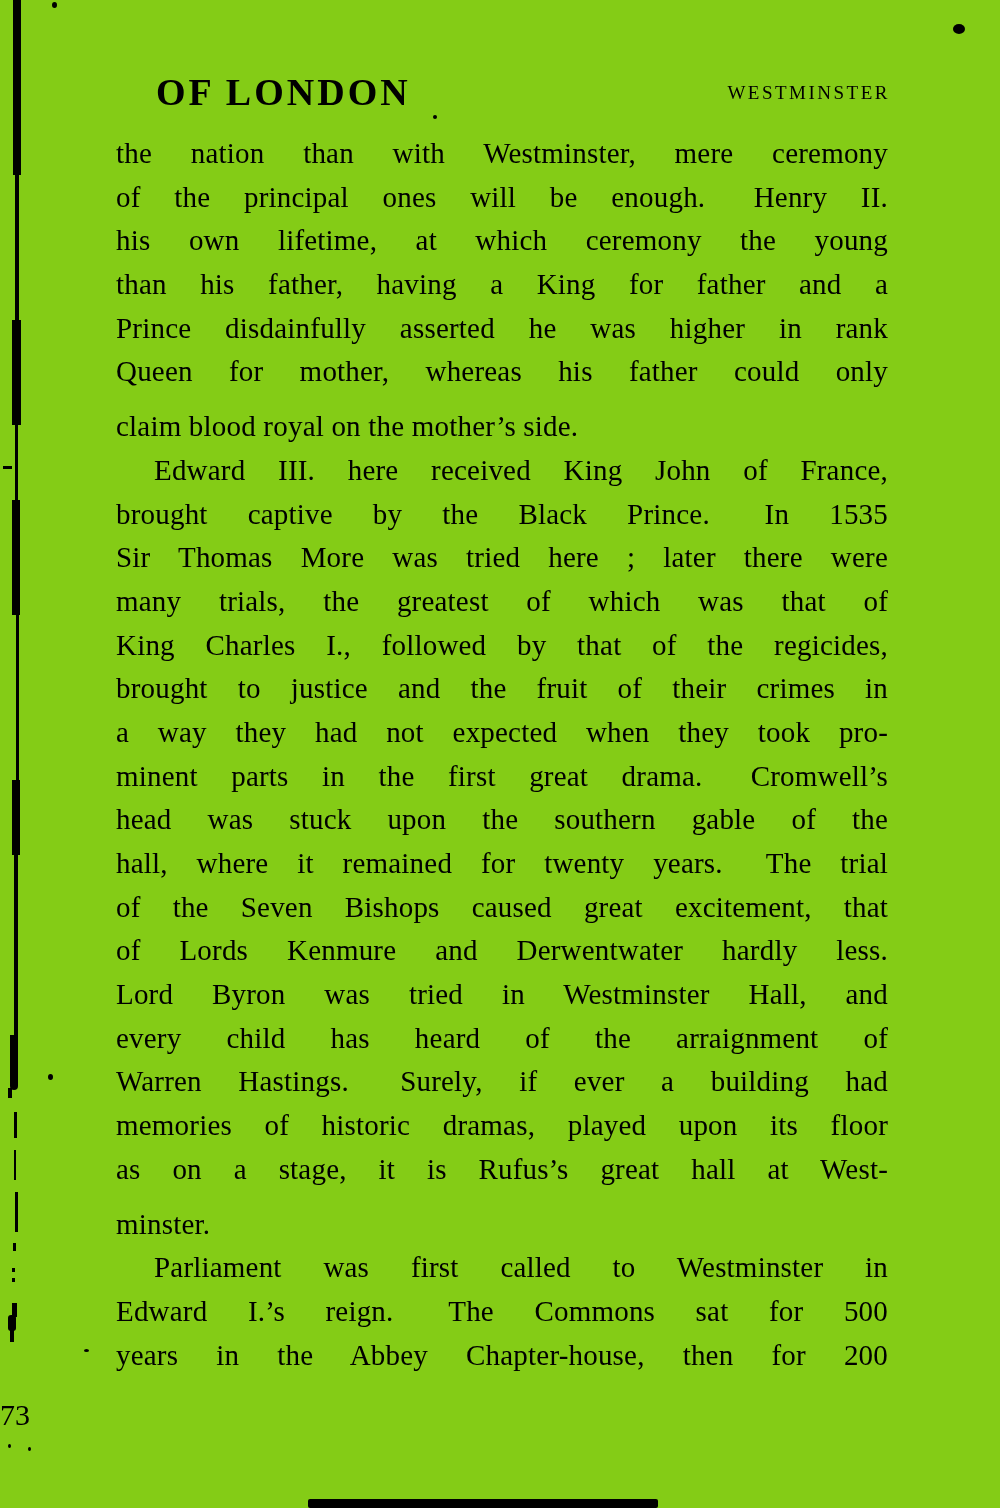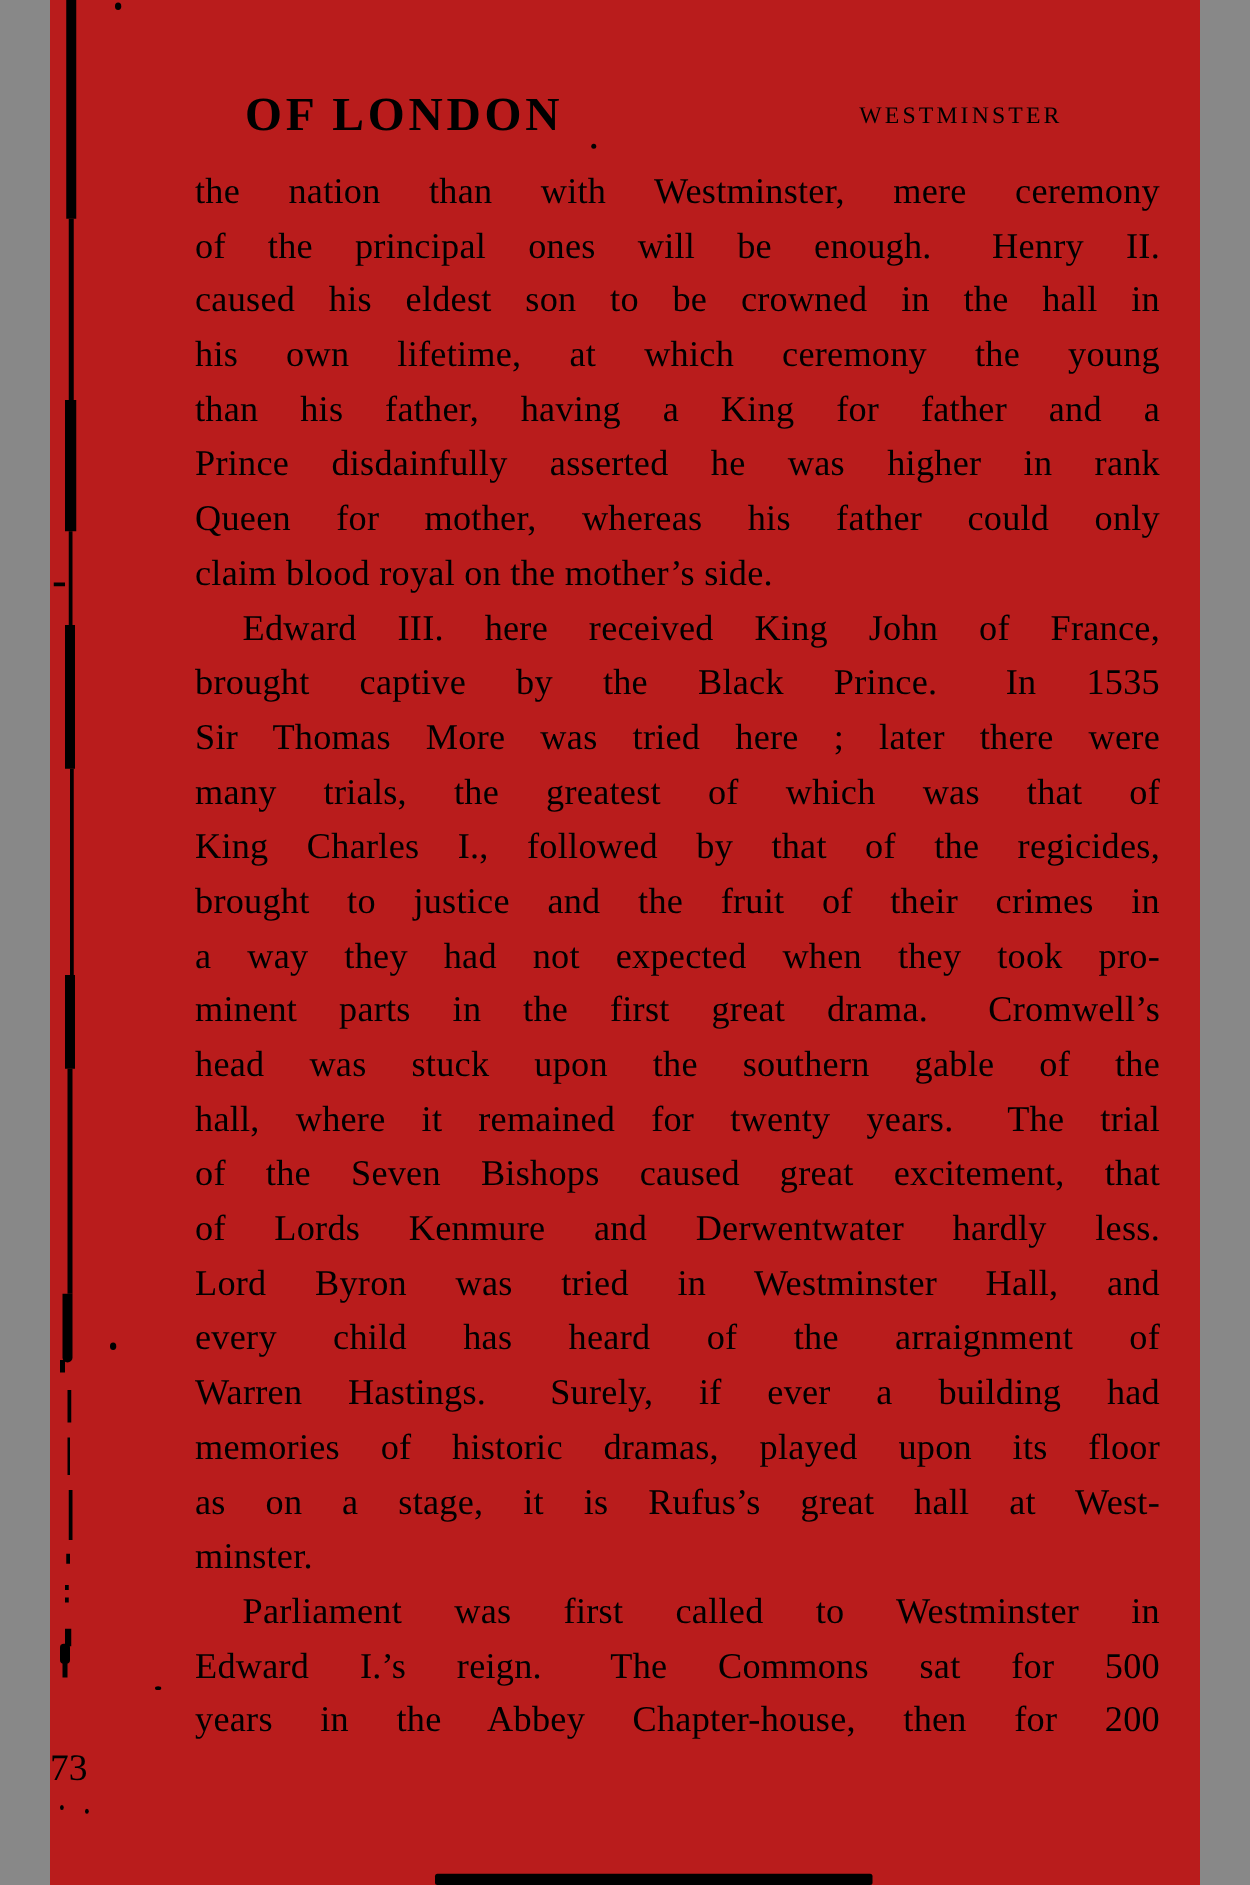--- a/index.html
+++ b/index.html
@@ -1,18 +1,18 @@
 <!DOCTYPE html>
 <html><head>
 <meta charset="utf-8">
 <style>
   html,body { margin:0; padding:0; background:#888; }
   .page {
-    position:relative; width:920px; height:1508px;
-    background:#b91c1c; color:#000; overflow:hidden;
+    position:relative; width:1000px; height:1508px;
+    background:#84cc16; color:#000; overflow:hidden;
     font-family:"Liberation Serif", serif;
     margin:0 auto;
   }
   .book-title {
     position:absolute; left:156px; top:70px;
     font-size:38px; font-weight:bold; letter-spacing:3px;
     white-space:nowrap;
   }
   .running-head {
     position:absolute; right:110px; top:82px;
@@ -20,41 +20,40 @@
     white-space:nowrap;
   }
   .text-block {
     position:absolute; left:116px; top:132px; width:772px;
   }
   .line {
     font-size:29px; line-height:43.7px; height:43.7px;
     text-align:justify; text-align-last:justify;
     letter-spacing:0.2px; overflow:hidden;
   }
-  .line.pend { text-align-last:left; }
+  .line.pend { text-align-last:left;margin-top:11px; }
   .line.ind  { text-indent:38px; }
   .page-number {
     position:absolute; left:0; top:1398px; width:1000px;
     text-align:left; font-size:30px;
   }
   .art { position:absolute; background:#000; }
   .dot { border-radius:50%; }
 </style>
 </head>
 <body>
 
 <div class="page">
 
   <div class="book-title">OF LONDON</div>
   <div class="running-head">WESTMINSTER</div>
 
   <div class="text-block">
     <div class="line">the nation than with Westminster, mere ceremony</div>
     <div class="line">of the principal ones will be enough.  Henry II.</div>
-    <div class="line">caused his eldest son to be crowned in the hall in</div>
     <div class="line">his own lifetime, at which ceremony the young</div>
     <div class="line">than his father, having a King for father and a</div>
     <div class="line">Prince disdainfully asserted he was higher in rank</div>
     <div class="line">Queen for mother, whereas his father could only</div>
     <div class="line pend">claim blood royal on the mother’s side.</div>
     <div class="line ind">Edward III. here received King John of France,</div>
     <div class="line">brought captive by the Black Prince.  In 1535</div>
     <div class="line">Sir Thomas More was tried here ; later there were</div>
     <div class="line">many trials, the greatest of which was that of</div>
     <div class="line">King Charles I., followed by that of the regicides,</div>

